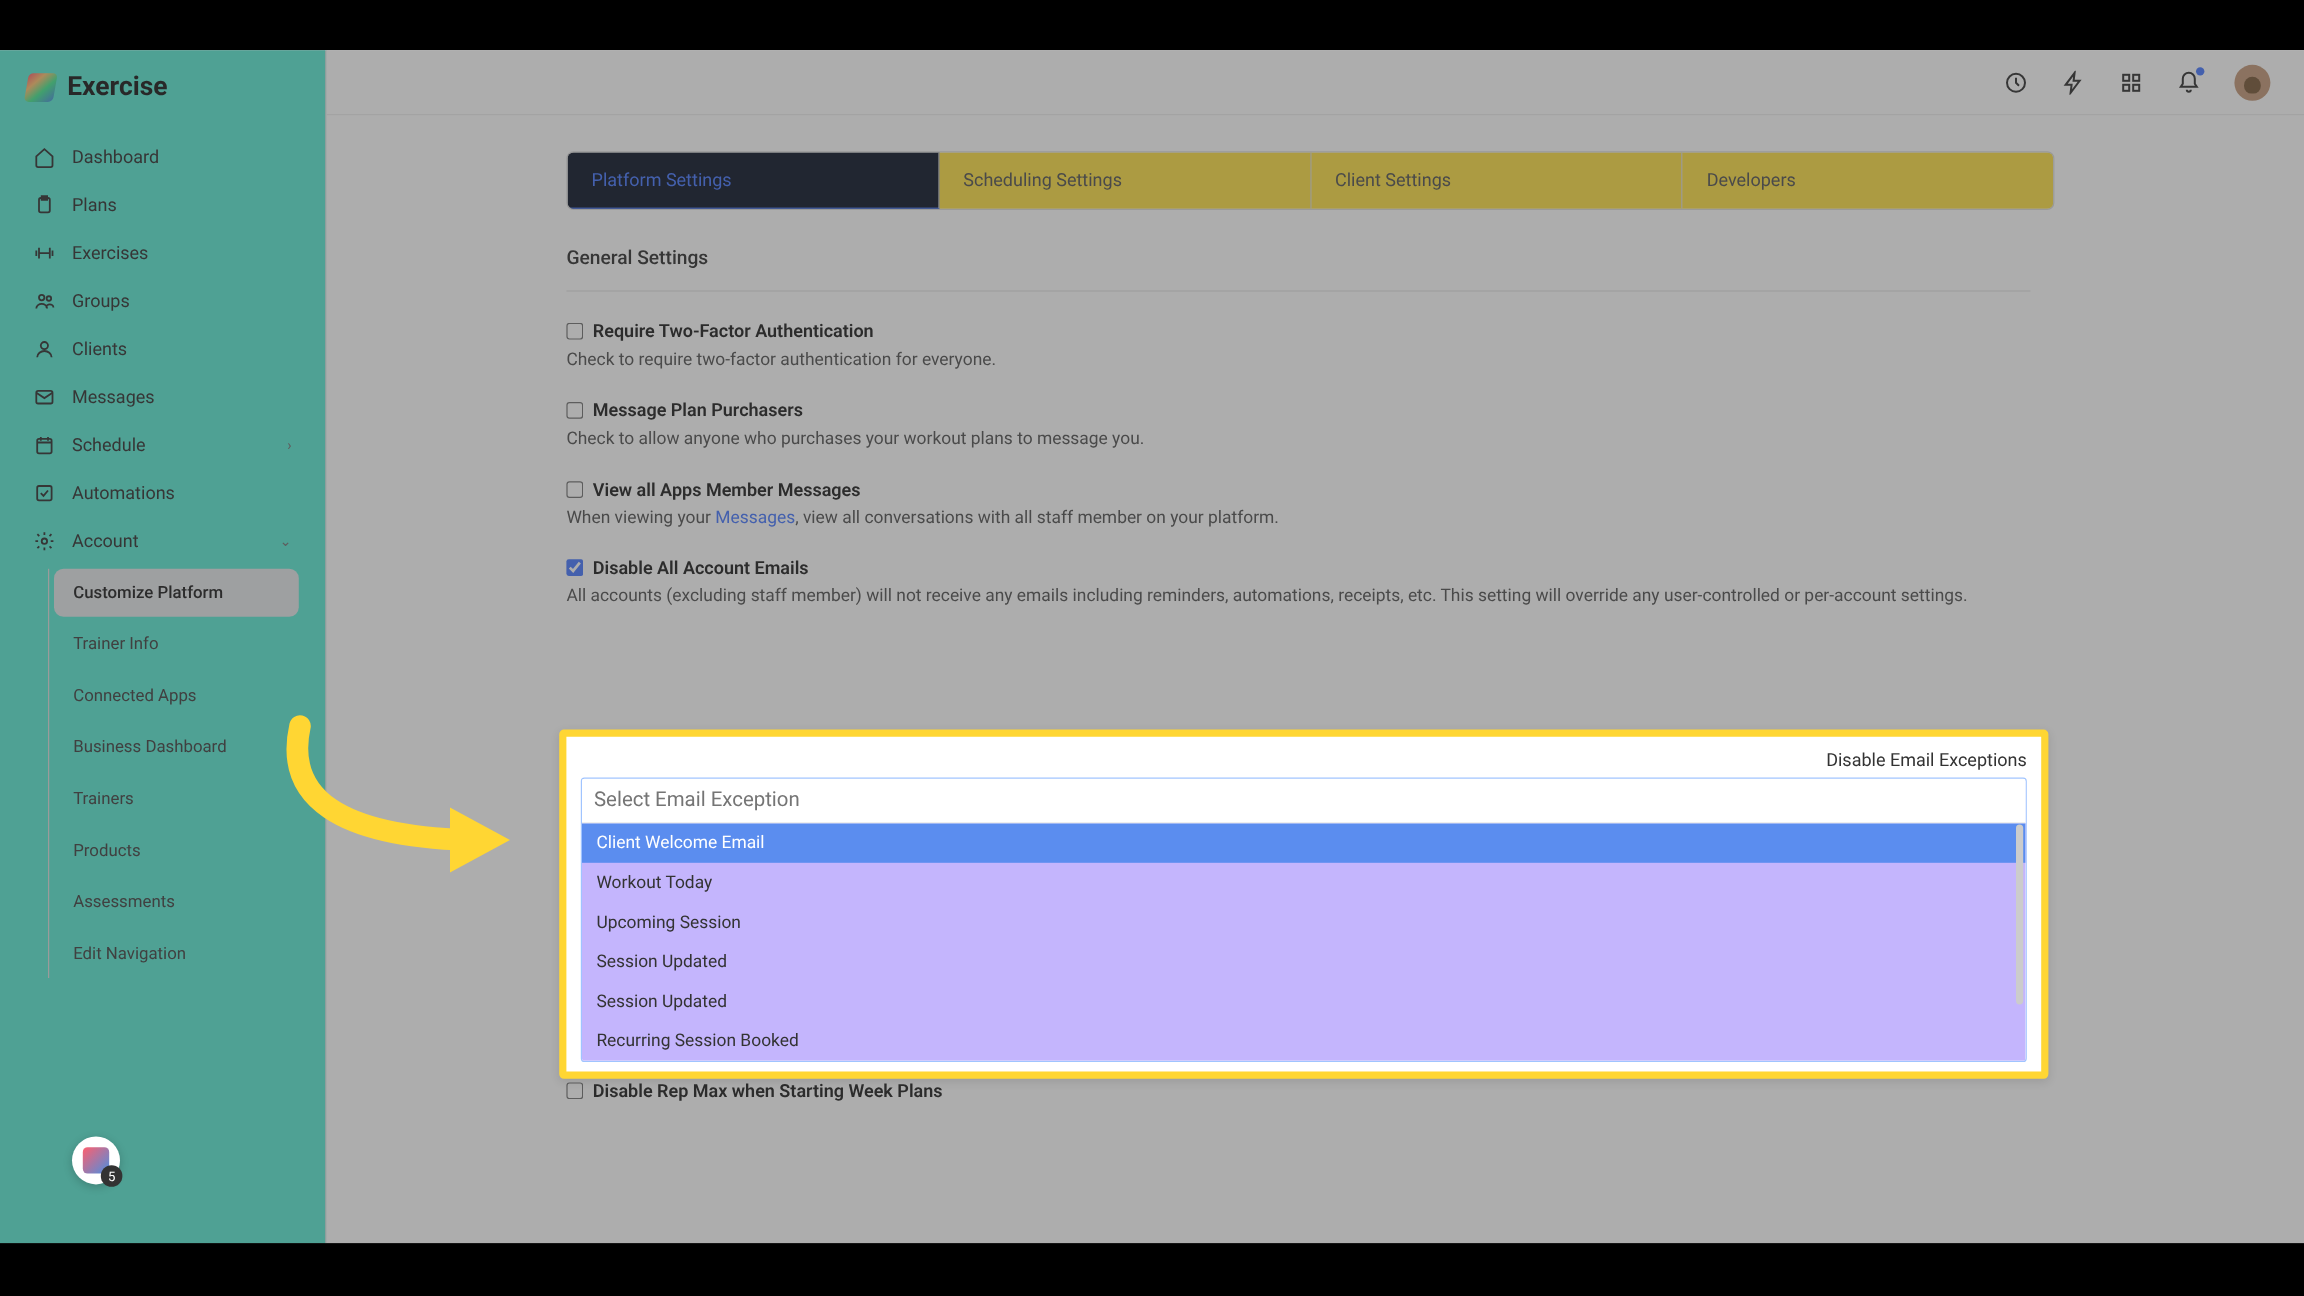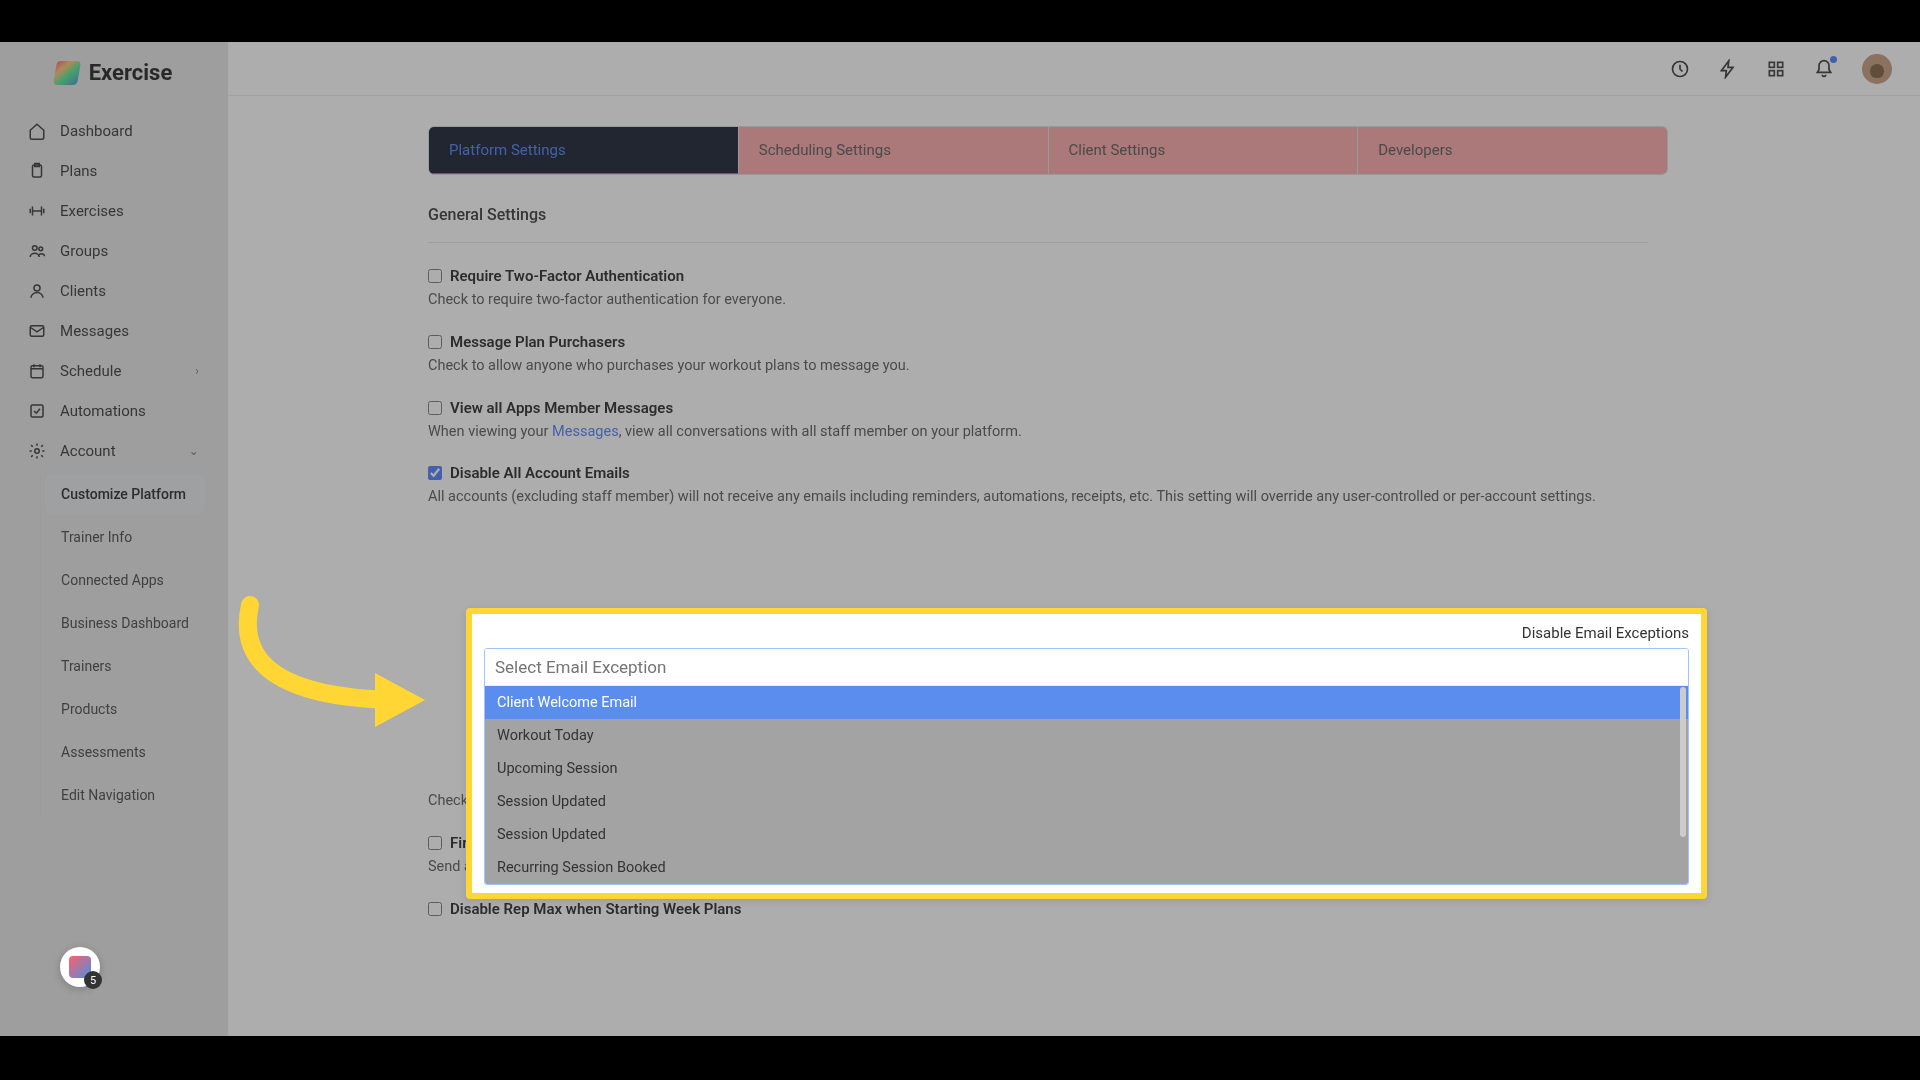--- a/index.html
+++ b/index.html
@@ -1,56 +1,56 @@
 <!DOCTYPE html>
 <html><head>
 <meta charset="utf-8">
 <style>
 * { margin: 0; padding: 0; box-sizing: border-box; font-family: -apple-system, BlinkMacSystemFont, 'Segoe UI', Roboto, sans-serif; }
 body { background: #000; width: 1920px; height: 1080px; overflow: hidden; position: relative; }
 .letterbox-top { height: 42px; background: #000; }
 .letterbox-bottom { position: absolute; bottom: 0; height: 44px; width: 100%; background: #000; }
 .app-window { position: absolute; top: 42px; left: 0; width: 1920px; height: 994px; background: #fff; display: flex; }
 .dim-overlay { position: absolute; top: 42px; left: 0; width: 1920px; height: 994px; background: rgba(60,60,60,0.42); pointer-events: none; z-index: 50; }
-.sidebar { width: 228px; border-right: 1px solid #e5e5e5; background: #e5e5e5; display: flex; flex-direction: column; align-items: center; }
+.sidebar { width: 272px; border-right: 1px solid #e5e5e5; background: #5eead4; display: flex; flex-direction: column; }
 .logo-area { padding: 18px 22px; display: flex; align-items: center; gap: 10px; }
 .logo-mark { width: 24px; height: 24px; background: linear-gradient(135deg,#ff5f6d 0%,#ffc371 30%,#47e891 60%,#4a90e2 100%); border-radius: 4px; transform: skewX(-10deg); }
 .logo-text { font-size: 22px; font-weight: 700; color: #1a1a1a; }
 .nav { padding: 8px 14px; }
 .nav-item { display: flex; align-items: center; gap: 14px; padding: 11px 14px; border-radius: 8px; color: #333; font-size: 15px; cursor: pointer; }
 .nav-item .nav-icon { width: 18px; height: 18px; display: flex; align-items: center; justify-content: center; color: #333; }
 .nav-item.has-chevron { justify-content: space-between; }
 .nav-item .left { display: flex; align-items: center; gap: 14px; }
 .chevron { color: #777; font-size: 12px; }
 .sub-nav { margin-left: 26px; border-left: 1px solid #e0e0e0; padding-left: 0; }
 .sub-item { padding: 12px 16px; font-size: 14px; color: #444; border-radius: 8px; cursor: pointer; margin: 3px 8px 3px 4px; }
 .sub-item.active { background: #e5e8eb; font-weight: 500; color: #222; }
 .main { flex: 1; display: flex; flex-direction: column; background: #fff; overflow: hidden; }
 .topbar { height: 54px; display: flex; justify-content: flex-end; align-items: center; padding: 0 28px; gap: 28px; border-bottom: 1px solid #eee; }
 .top-icon { width: 20px; height: 20px; color: #333; cursor: pointer; position: relative; }
 .top-icon .dot { position: absolute; top: -3px; right: -3px; width: 7px; height: 7px; background: #4a7bff; border-radius: 50%; }
 .avatar { width: 30px; height: 30px; border-radius: 50%; background: #c49a7a; display: flex; align-items: center; justify-content: center; overflow: hidden;}
 .avatar-inner { width: 14px; height: 14px; background: #7a5a3a; border-radius: 50% 50% 45% 45%; margin-top: 4px;}
 .content { padding: 30px 90px 30px 200px; overflow-y: auto; flex: 1; }
 .tabs { display: flex; border: 1px solid #ddd; border-radius: 6px; overflow: hidden; margin-bottom: 30px; width: 1240px; }
-.tab { flex: 1; padding: 14px 20px; font-size: 15px; color: #555; cursor: pointer; border-right: 1px solid #ddd; background: #fca5a5; }
+.tab { flex: 1; padding: 14px 20px; font-size: 15px; color: #555; cursor: pointer; border-right: 1px solid #ddd; background: #fde047; }
 .tab:last-child { border-right: none; }
 .tab.active { background: #0f172a; color: #4a7bff; border-bottom: 2px solid #4a7bff; margin-bottom: -1px; }
 .section-title { font-size: 16px; font-weight: 500; color: #333; margin-bottom: 18px; }
 .hr { border-bottom: 1px solid #e5e5e5; margin-bottom: 24px; width: 1220px; }
 .setting { margin-bottom: 22px; width: 1200px; }
 .setting-label { display: flex; align-items: center; gap: 8px; font-size: 15px; font-weight: 600; color: #222; margin-bottom: 4px; }
 .setting-label input[type=checkbox] { width: 14px; height: 14px; accent-color: #4a7bff;}
 .setting-desc { font-size: 14.5px; color: #555; line-height: 1.5; }
 .setting-desc a { color: #4a7bff; text-decoration: none; }
 .highlight-box { position: absolute; z-index: 100; background: #fff; border: 6px solid #ffd633; border-radius: 4px; padding: 10px 12px 8px 12px; box-shadow: 0 2px 8px rgba(0,0,0,0.1); }
 .highlight-title { font-size: 15px; color: #333; margin-bottom: 6px; font-weight: 400; text-align: right; }
 .dropdown-box { border: 1px solid #a0c4ff; border-radius: 3px; overflow: hidden; position: relative; }
 .dropdown-input { width: 100%; padding: 8px 10px; font-size: 17px; border: none; outline: none; color: #888; border-bottom: 1px solid #eee; }
-.dropdown-list { background: #a3a3a3; }
+.dropdown-list { background: #c4b5fd; }
 .dropdown-option { padding: 8px 12px; font-size: 14.5px; color: #333; cursor: pointer; }
 .dropdown-option.highlighted { background: #5b8def; color: #fff; }
 .dropdown-scrollbar { position: absolute; right: 2px; top: 38px; width: 6px; height: 150px; background: #ccc; border-radius: 3px; }
 .arrow { position: absolute; z-index: 60; pointer-events: none; }
 .fab { position: absolute; width: 40px; height: 40px; border-radius: 50%; background: #fff; box-shadow: 0 2px 8px rgba(0,0,0,0.2); display:flex; align-items:center; justify-content:center; z-index: 55;}
 .fab-inner { width: 22px; height: 22px; background: linear-gradient(135deg,#ff5f6d,#4a90e2); border-radius: 4px; }
 .fab-badge { position:absolute; bottom:-2px; right:-2px; background:#333; color:#fff; font-size:11px; width:18px; height:18px; border-radius:50%; display:flex; align-items:center; justify-content:center;}
 svg { display: block; }
 </style>
 </head>

